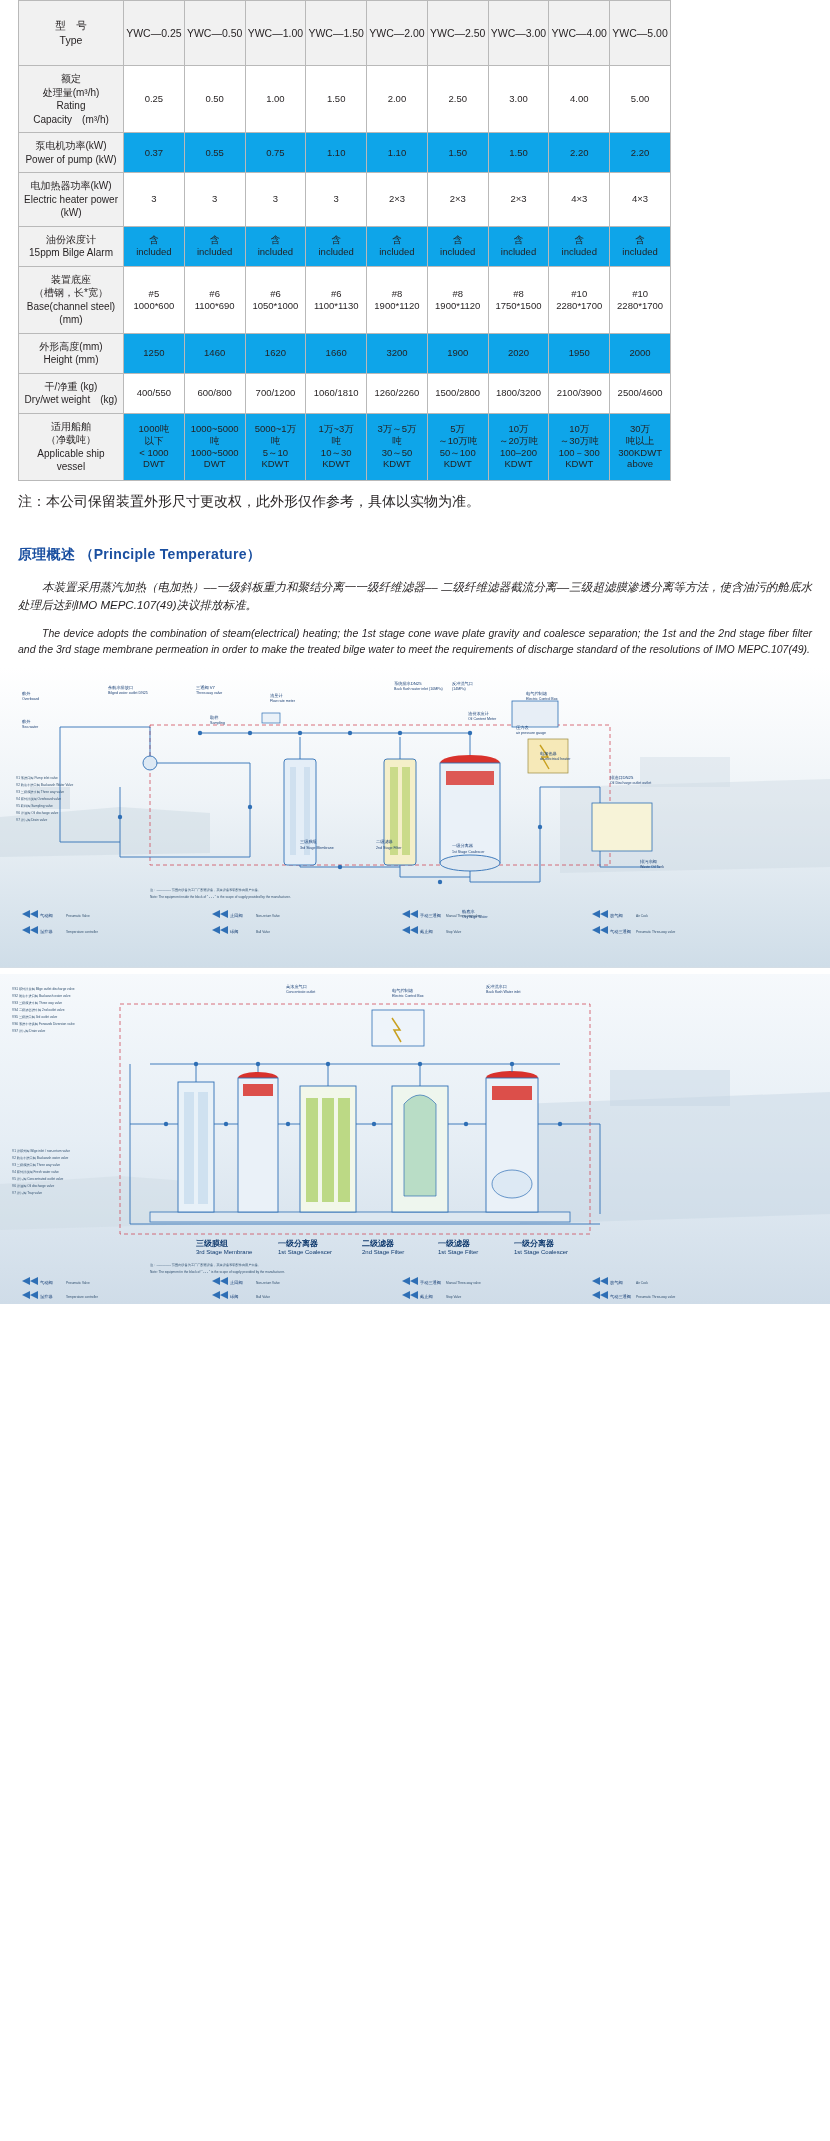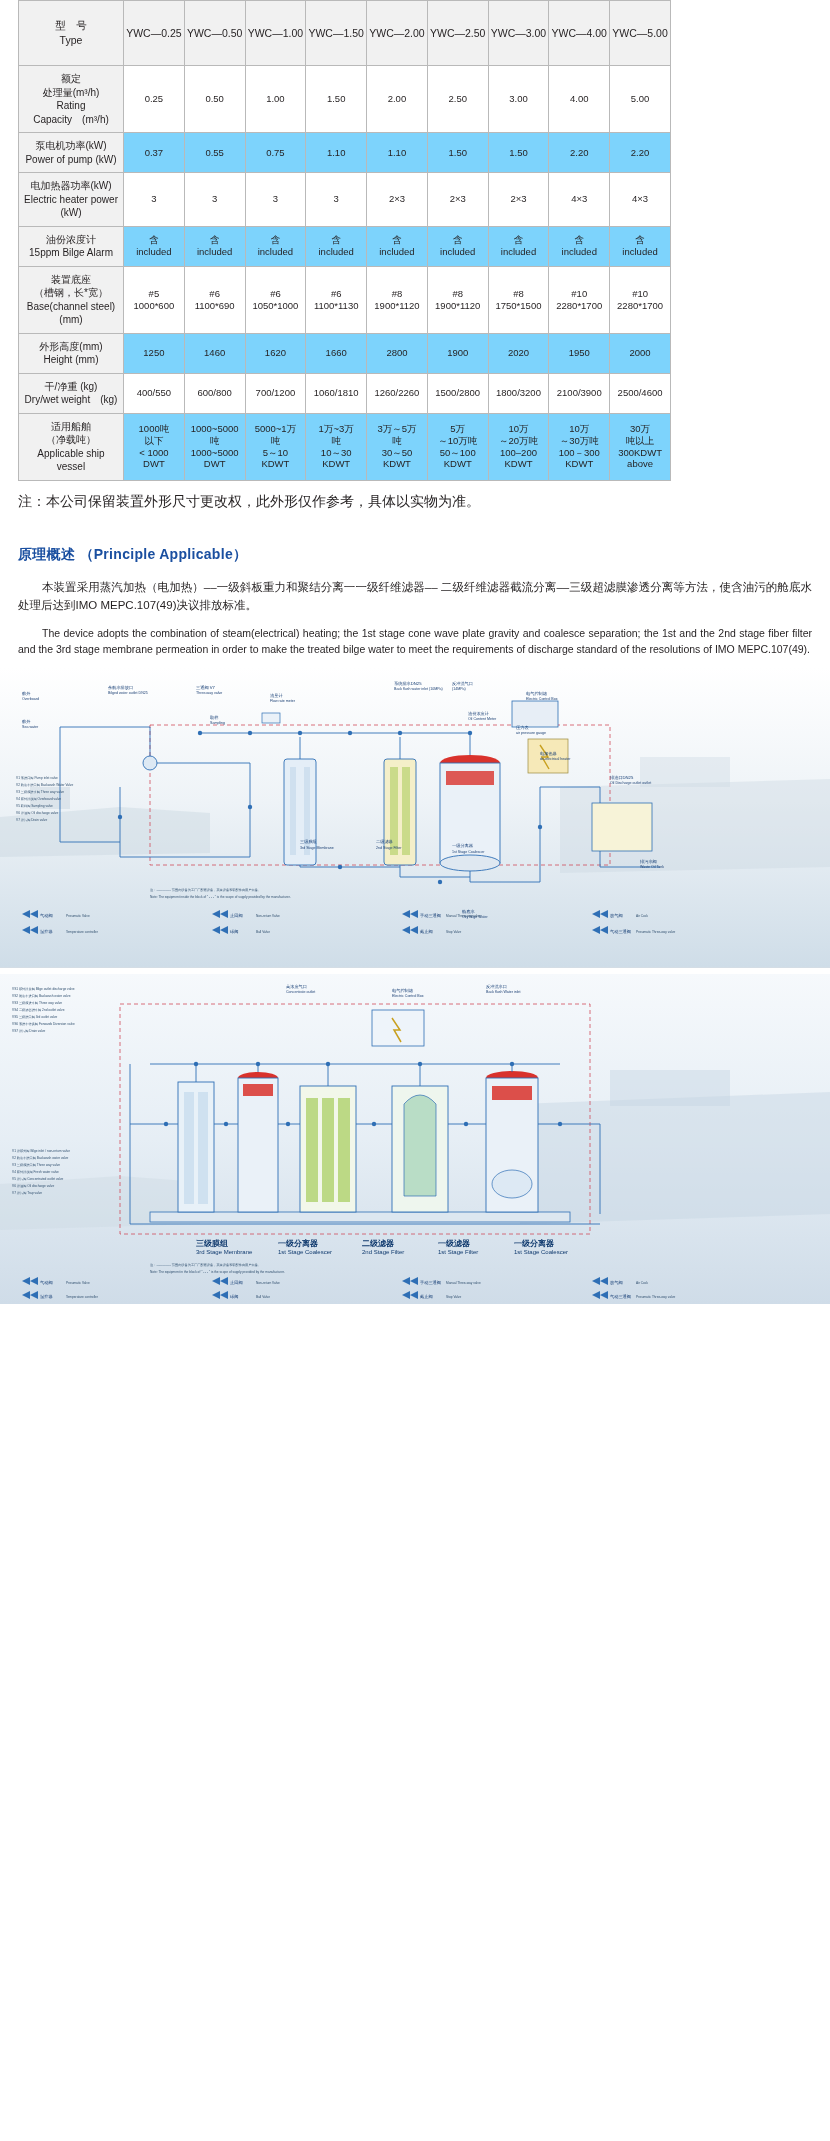--- a/index.html
+++ b/index.html
@@ -39,34 +39,35 @@
     font-size:10px;
     line-height:1.35;
     padding:6px 4px;
   }
   table.tech tr.head td{
     background:#f1f1f1;
     font-size:10.5px;
     height:52px;
     line-height:1.4;
   }
-  table.tech td.val{background:#7dd3fc;}
+  table.tech td.val{background:#0ea5e9;}
   table.tech td.valw{background:#ffffff;}
   .note{
     padding:10px 18px 0 18px;
     font-size:14px;
     line-height:1.5;
     color:#231f20;
   }
   
   .principle-body{
     padding:4px 18px 0 18px;
     font-size:11.5px;
     line-height:1.62;
     text-align:justify;
+    font-style:italic;
   }
   .principle-body p{margin:0 0 10px 0;}
   .principle-body p.indent{text-indent:24px;}
   .principle-en{
     font-size:10.5px;
     line-height:1.55;
   }
   
   .diagram{
     position:relative;
@@ -308,21 +309,21 @@
             <td class="val">
               <div>1460</div>
             </td>
             <td class="val">
               <div>1620</div>
             </td>
             <td class="val">
               <div>1660</div>
             </td>
             <td class="val">
-              <div>2800</div>
+              <div>3200</div>
             </td>
             <td class="val">
               <div>1900</div>
             </td>
             <td class="val">
               <div>2020</div>
             </td>
             <td class="val">
               <div>1950</div>
             </td>
@@ -428,21 +429,21 @@
         </tbody>
     </table>
   </div>
 
   <div class="note">
     <div>注：本公司保留装置外形尺寸更改权，此外形仅作参考，具体以实物为准。</div>
   </div>
 
   <div class="section-title" style="padding-top:34px;">
     <span>原理概述</span>
-    <span>（Principle Applicable）</span>
+    <span>（Principle Temperature）</span>
   </div>
 
   <div class="principle-body">
     <p class="indent">本装置采用蒸汽加热（电加热）––一级斜板重力和聚结分离一一级纤维滤器–– 二级纤维滤器截流分离––三级超滤膜渗透分离等方法，使含油污的舱底水处理后达到IMO  MEPC.107(49)决议排放标准。</p>
     <p class="indent principle-en">The device adopts the combination of steam(electrical) heating; the 1st stage cone wave plate gravity and coalesce separation; the 1st and the 2nd stage fiber filter and the 3rd stage membrane permeation in order to make the treated bilge water to meet the requirements of discharge standard of the resolutions of IMO MEPC.107(49).</p>
   </div>
 
   <div class="diagram d1">
     <div class="dwrap">
       <svg class="dg" width="830" height="300" viewBox="0 0 830 300">

